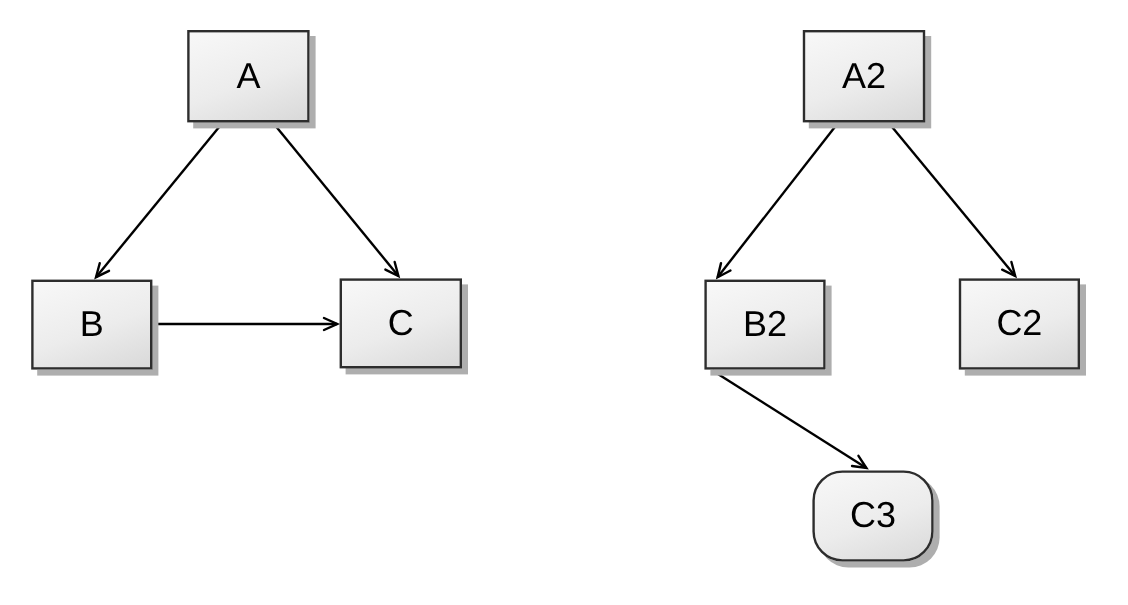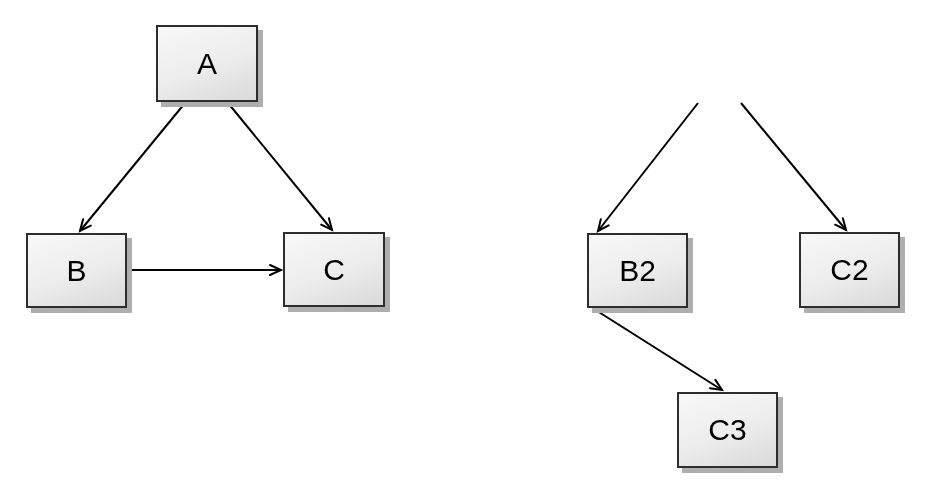--- a/index.html
+++ b/index.html
@@ -60,22 +60,25 @@
 
 <div class="node" style="left: 156px; top: 25px; width: 102px; height: 77px;">
       <span class="node-label">A</span>
     </div>
     <div class="node" style="left: 26px; top: 233px; width: 101px; height: 75px;">
       <span class="node-label">B</span>
     </div>
     <div class="node" style="left: 283px; top: 232px; width: 102px; height: 75px;">
       <span class="node-label">C</span>
     </div>
+    <div class="node" style="left: 669px; top: 25px; width: 102px; height: 77px;">
+      <span class="node-label">A2</span>
+    </div>
     <div class="node" style="left: 543px; top: 233px; width: 101px; height: 75px; margin-left: 44px;">
       <span class="node-label">B2</span>
     </div>
     <div class="node" style="left: 799px; top: 232px; width: 101px; height: 76px; text-align: right;">
       <span class="node-label">C2</span>
     </div>
-    <div class="node" style="left: 677px; top: 392px; width: 101px; height: 76px;">
+    <div class="node" style="left: 677px; top: 392px; width: 101px; height: 76px; border-radius: 25px;">
       <span class="node-label">C3</span>
     </div>
   </div>
 
 </body></html>

